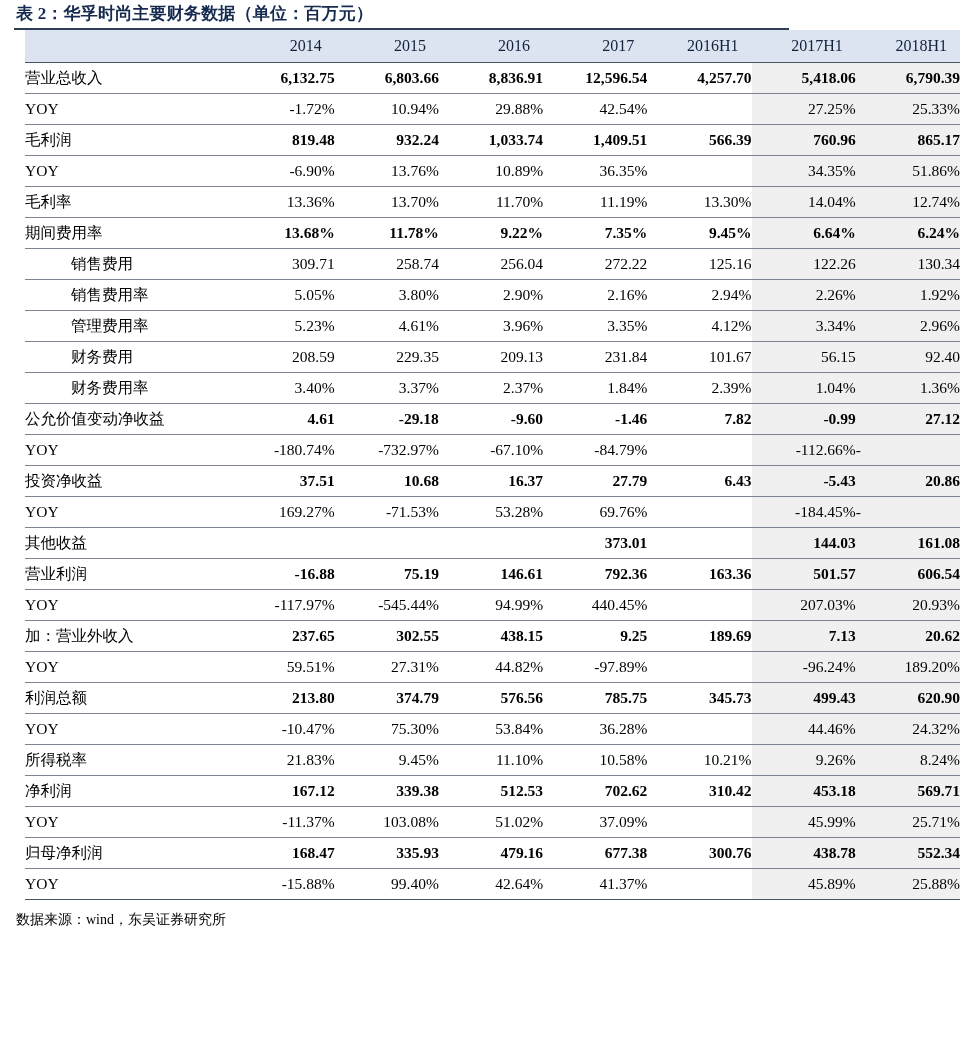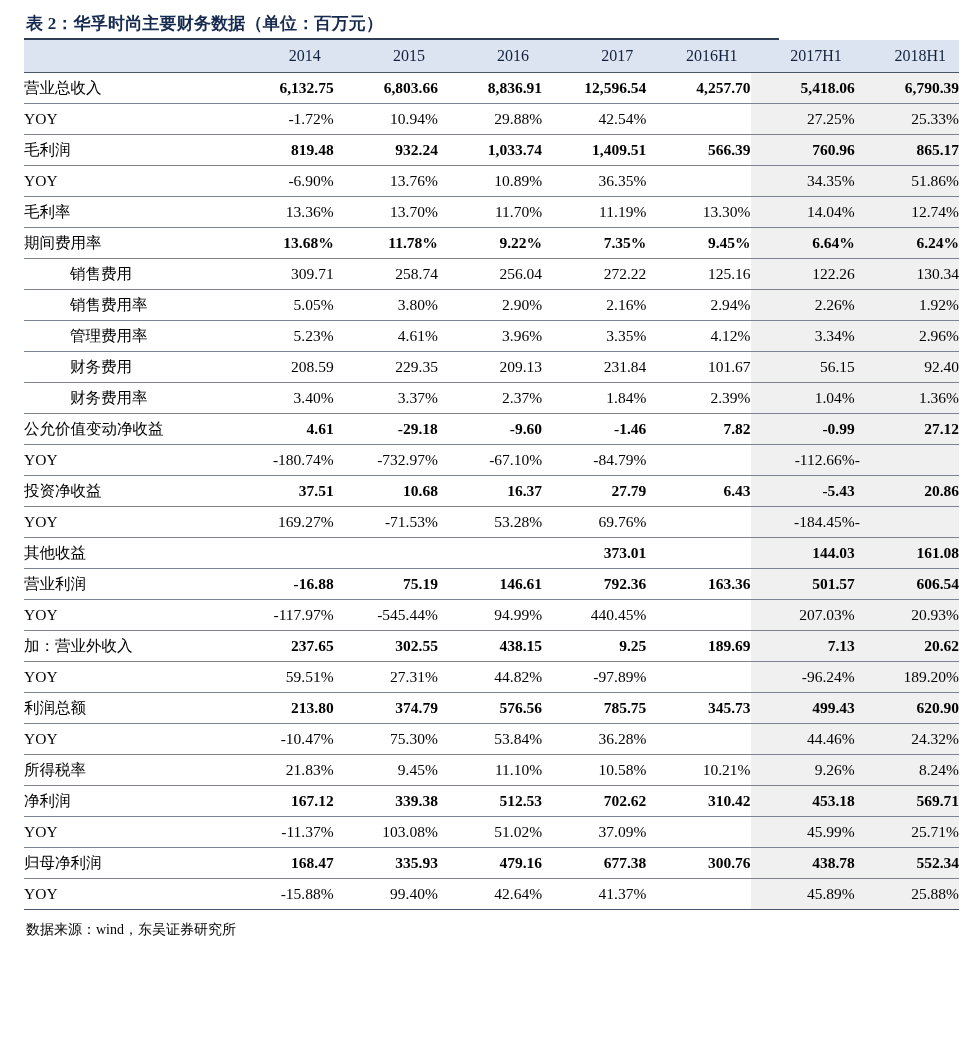--- a/index.html
+++ b/index.html
@@ -13,21 +13,21 @@
     font-family: "Liberation Serif", "DejaVu Serif", serif;
     color: #000000;
     overflow: hidden;
   }
 
   .sheet {
     width: 795px;
     height: 1048px;
     position: relative;
     box-sizing: border-box;
-    padding: 10px;
+    padding: 0;
   }
 
   
   .table-title {
     font-family: "Liberation Serif", "DejaVu Serif", serif;
     font-weight: bold;
     font-size: 17px;
     color: #152a4e;
     letter-spacing: 0.2px;
     padding: 4px 0 4px 16px;
@@ -38,21 +38,21 @@
   .title-rule {
     height: 2px;
     background: #2f3d55;
     margin: 0 6px 0 14px;
   }
 
   
   table.fin {
     border-collapse: collapse;
     width: 935px;
-    margin-left: 14px;
+    margin-left: 25px;
     table-layout: fixed;
   }
 
   table.fin td, table.fin th {
     padding: 0;
     margin: 0;
     vertical-align: middle;
     font-size: 15.5px;
     line-height: 1;
     height: 31px;

